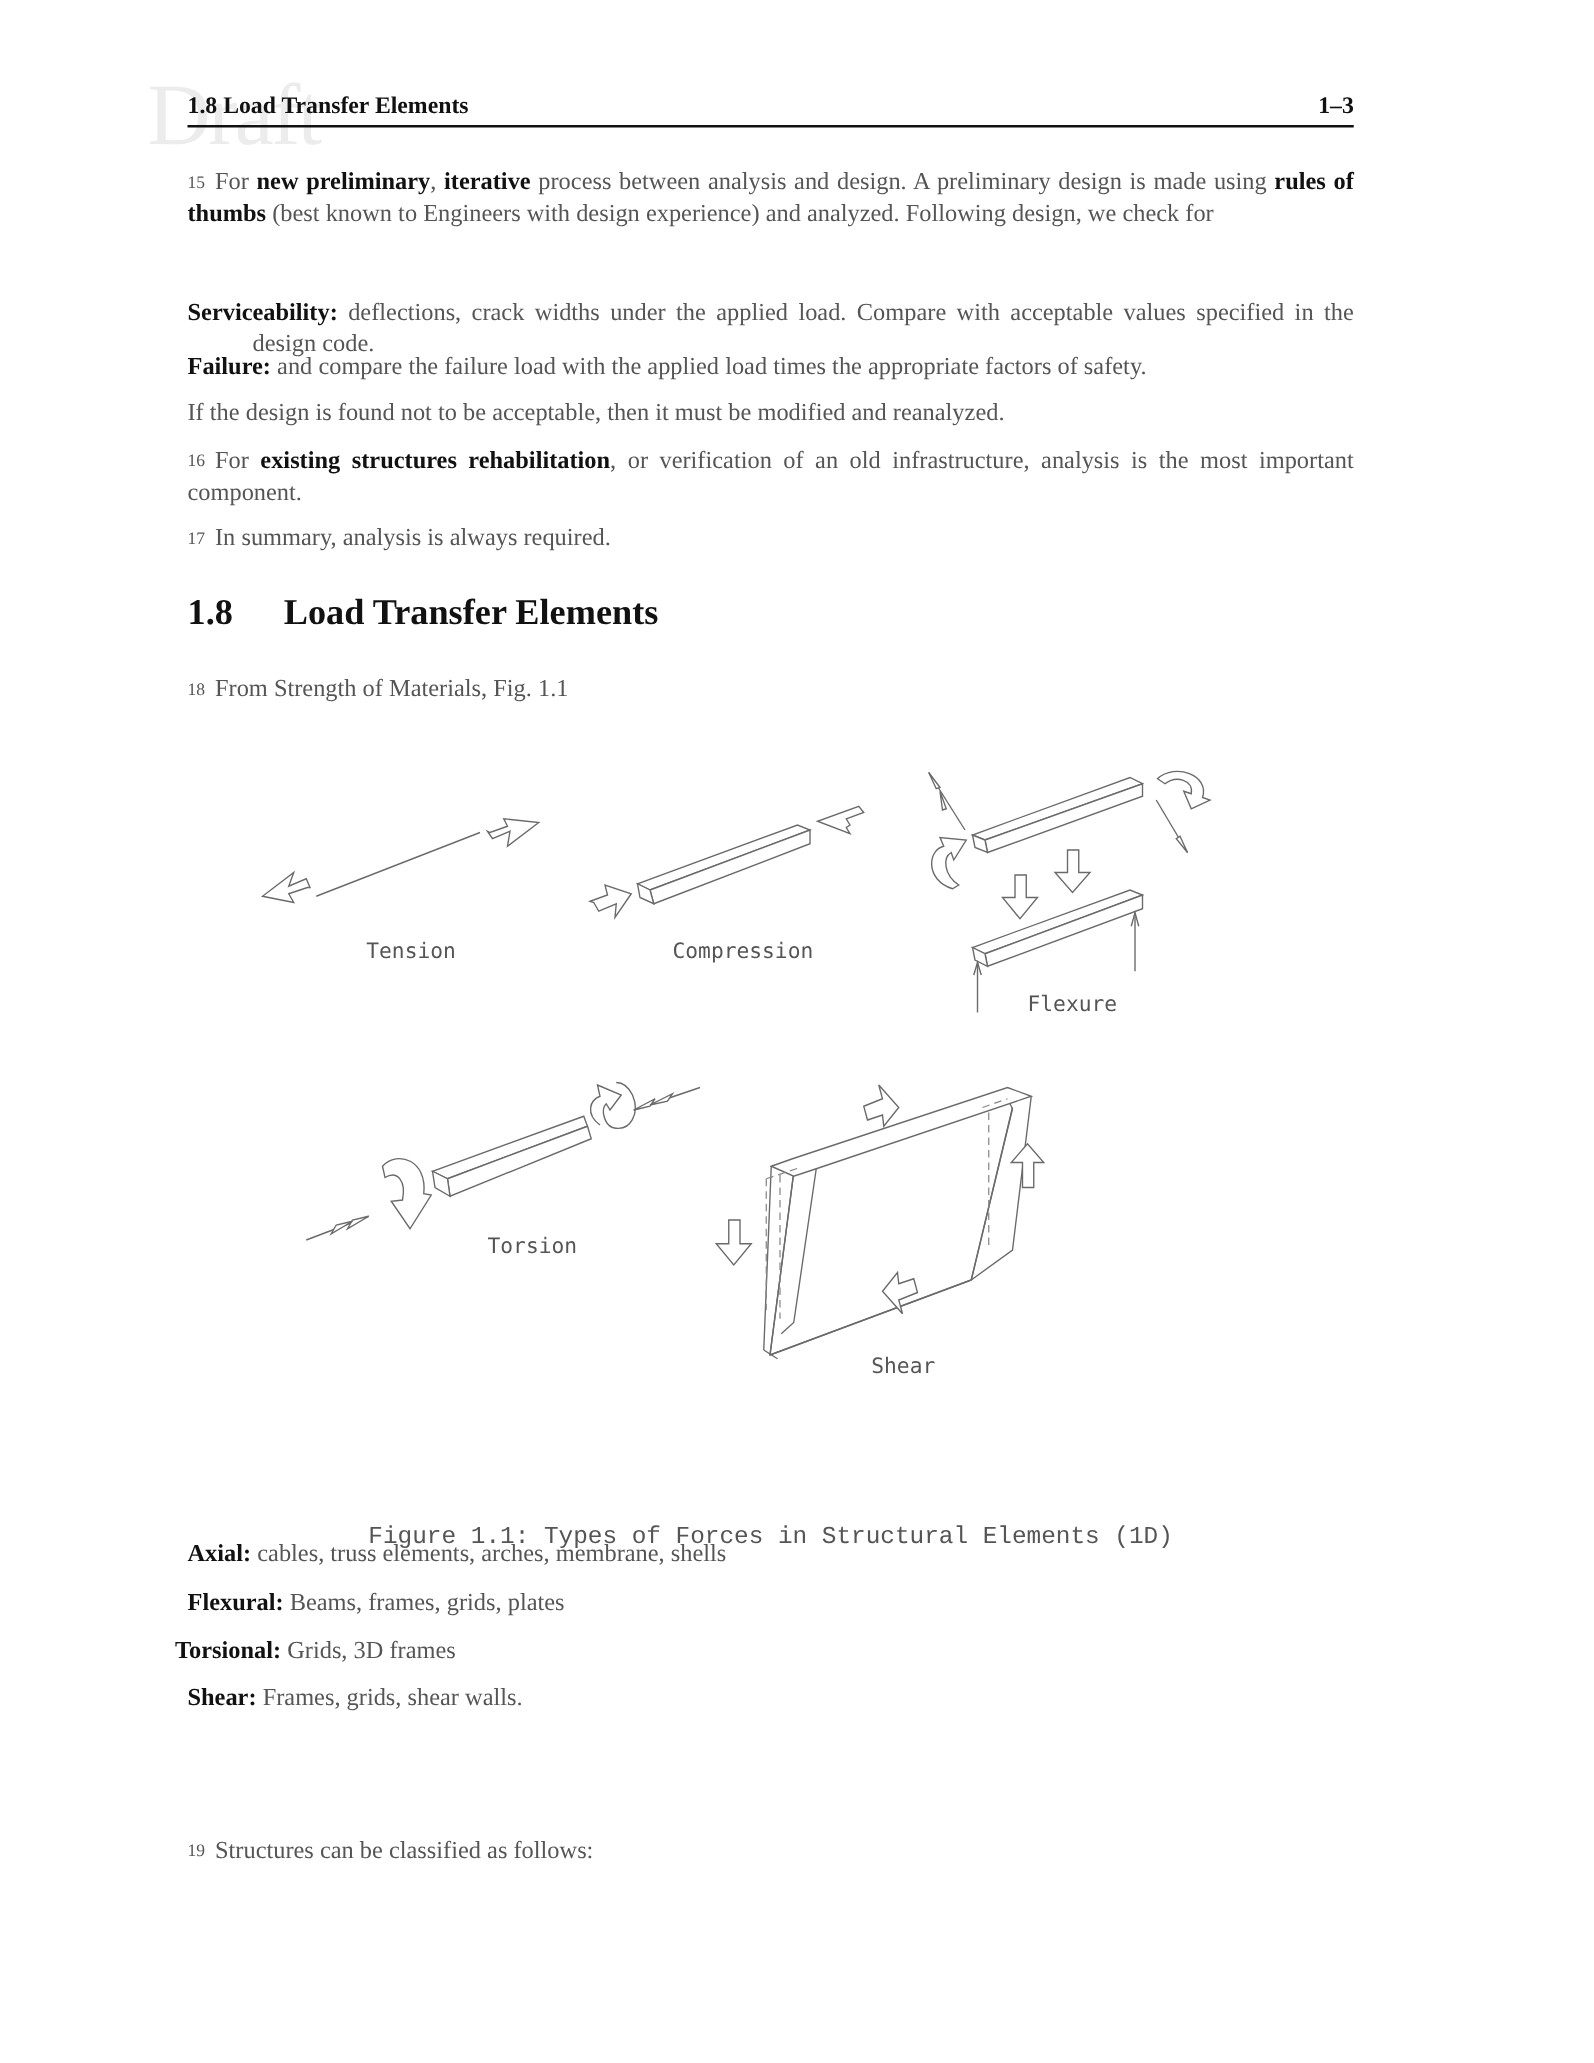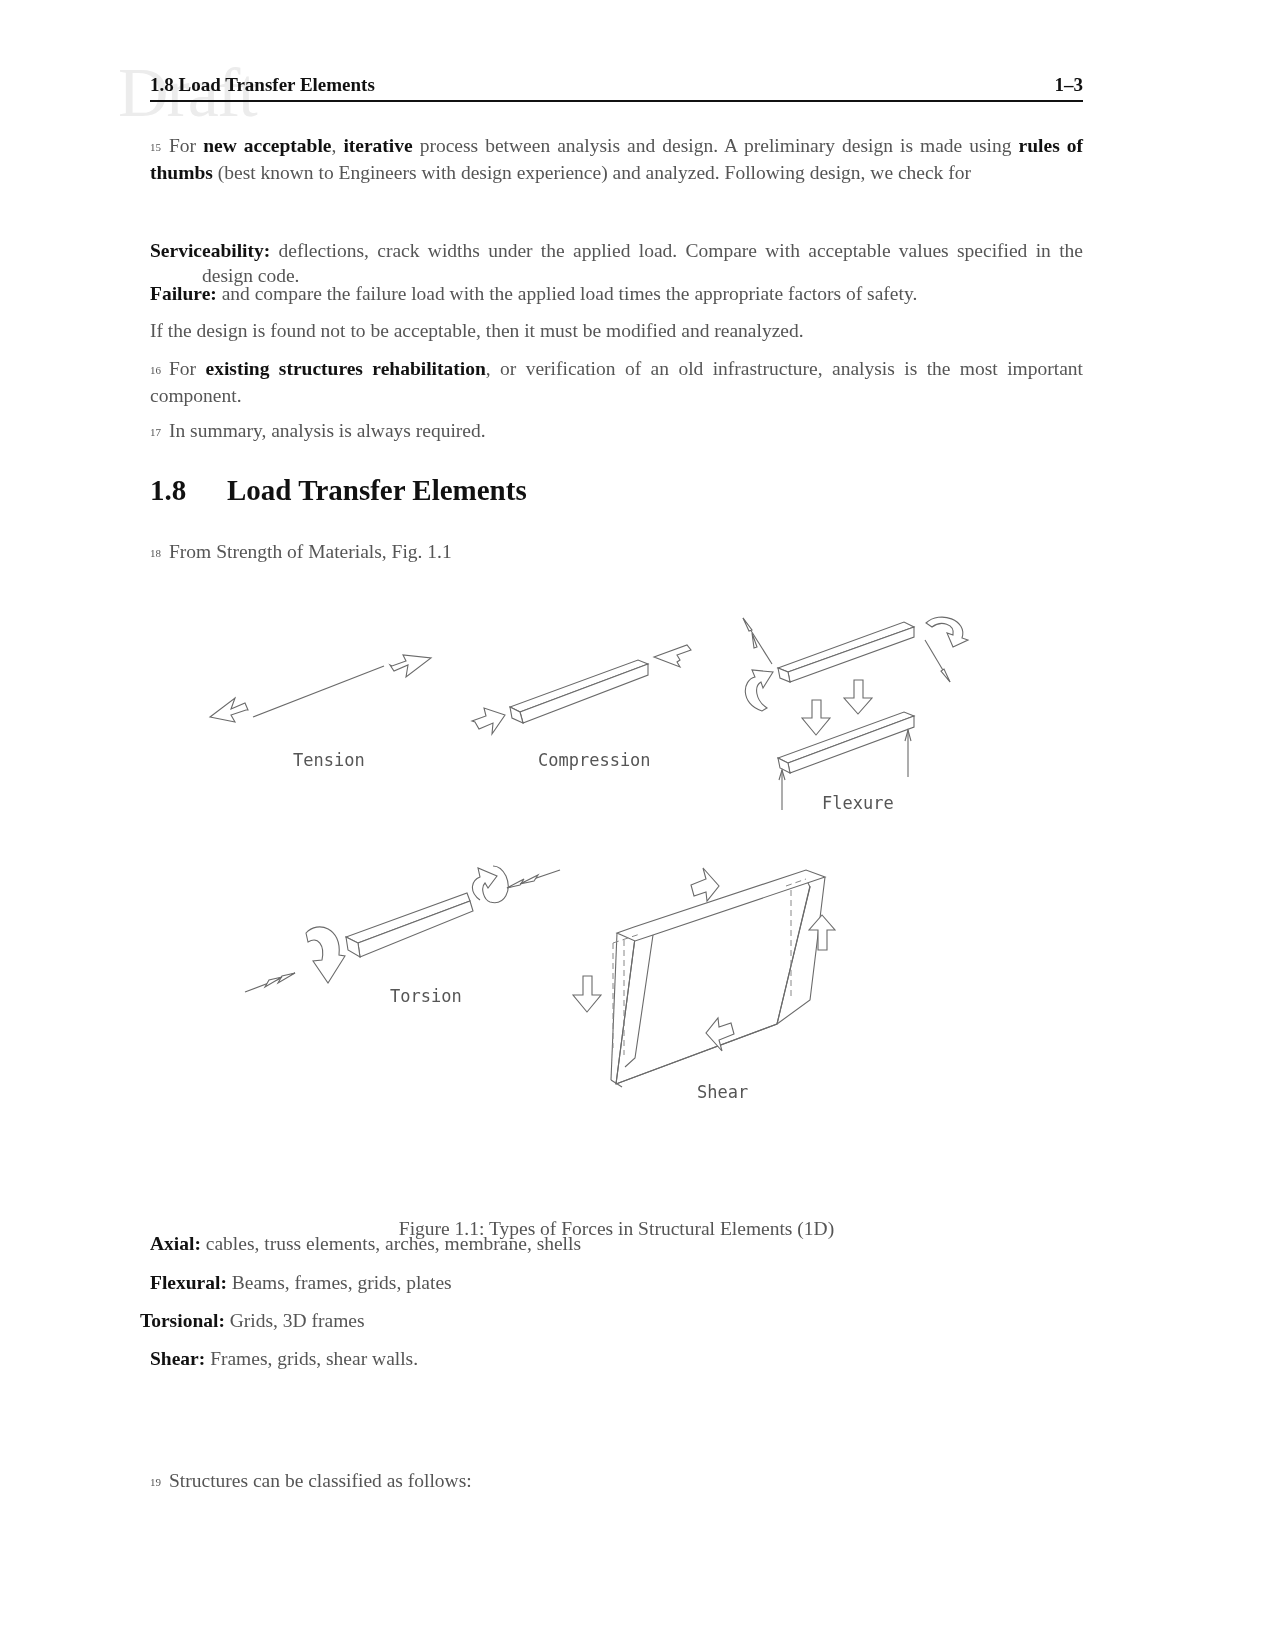--- a/index.html
+++ b/index.html
@@ -8,48 +8,48 @@
   .page { position: absolute; left: 0; top: 0; width: 1275px; height: 1650px; }
   .watermark { position: absolute; left: 118px; top: 58px; font-family: "Liberation Serif", serif;
                font-size: 70px; color: #ececec; letter-spacing: -2px; z-index: 0; line-height: 1; }
   .header { position: absolute; left: 150px; top: 74px; width: 933px; height: 26px;
             border-bottom: 2px solid #111; z-index: 1;
             font-family: "Liberation Serif", serif; font-weight: bold; font-size: 19px; color: #111; }
   .header .left { position: absolute; left: 0; top: 0; }
   .header .right { position: absolute; right: 0; top: 0; }
   .text { position: absolute; font-family: "Liberation Serif", serif; font-size: 19.5px; line-height: 25px; color: #555; z-index: 1; }
   .text b { color: #111; font-weight: bold; }
-  .pnum { font-size: 11px; color: #555; margin-right: 8px; vertical-align: 1px; }
+  .pnum { font-size: 14px; color: #555; margin-right: 8px; vertical-align: 1px; }
   .justify { text-align: justify; text-align-last: left; }
   .hang { padding-left: 52px; text-indent: -52px; margin-top: 20px; }
   .section { position: absolute; font-family: "Liberation Serif", serif; font-weight: bold; font-size: 29px; color: #111; z-index: 1; }
   .section .num { display: inline-block; width: 77px; }
   .figure { position: absolute; left: 150px; top: 600px; width: 933px; height: 560px; z-index: 1; }
   .figure svg { width: 100%; height: 100%; }
   .figure .lbl { font-family: "DejaVu Sans Mono", "Liberation Mono", monospace; font-size: 17px; fill: #555; }
   .caption { position: absolute; left: 150px; top: 1218px; width: 933px; text-align: center;
-             font-family: Liberation Serif, serif; font-size: 19.5px; color: #555; }
+             font-family: Liberation Mono, monospace; font-size: 19.5px; color: #555; }
   svg .ln { stroke: #6a6a6a; stroke-width: 1.1; fill: none; }
   svg .fl { stroke: #6a6a6a; stroke-width: 1.1; fill: #fff; }
   svg .dash { stroke: #888; stroke-width: 1; fill: none; stroke-dasharray: 6 4; }
 </style>
 </head>
 <body>
 
 <div class="page">
 
   <div class="watermark">Draft</div>
 
   <div class="header">
     <span class="left">1.8 Load Transfer Elements</span>
     <span class="right">1–3</span>
   </div>
 
   <div class="text justify" style="left:150px; top:133px; width:933px;">
-    <span class="pnum">15</span><span>For </span><b>new acceptable</b><span>, </span><b>iterative</b><span> process between analysis and design. A preliminary design is made using </span><b>rules of thumbs</b><span> (best known to Engineers with design experience) and analyzed. Following design, we check for</span>
+    <span class="pnum">15</span><span>For </span><b>new preliminary</b><span>, </span><b>iterative</b><span> process between analysis and design. A preliminary design is made using </span><b>rules of thumbs</b><span> (best known to Engineers with design experience) and analyzed. Following design, we check for</span>
   </div>
 
   <div class="text justify hang" style="left:150px; top:218px; width:881px;">
     <b>Serviceability:</b>
     <span>deflections, crack widths under the applied load. Compare with acceptable values specified in the design code.</span>
   </div>
 
   <div class="text" style="left:150px; top:281px; width:933px;">
     <b>Failure:</b>
     <span>and compare the failure load with the applied load times the appropriate factors of safety.</span>

